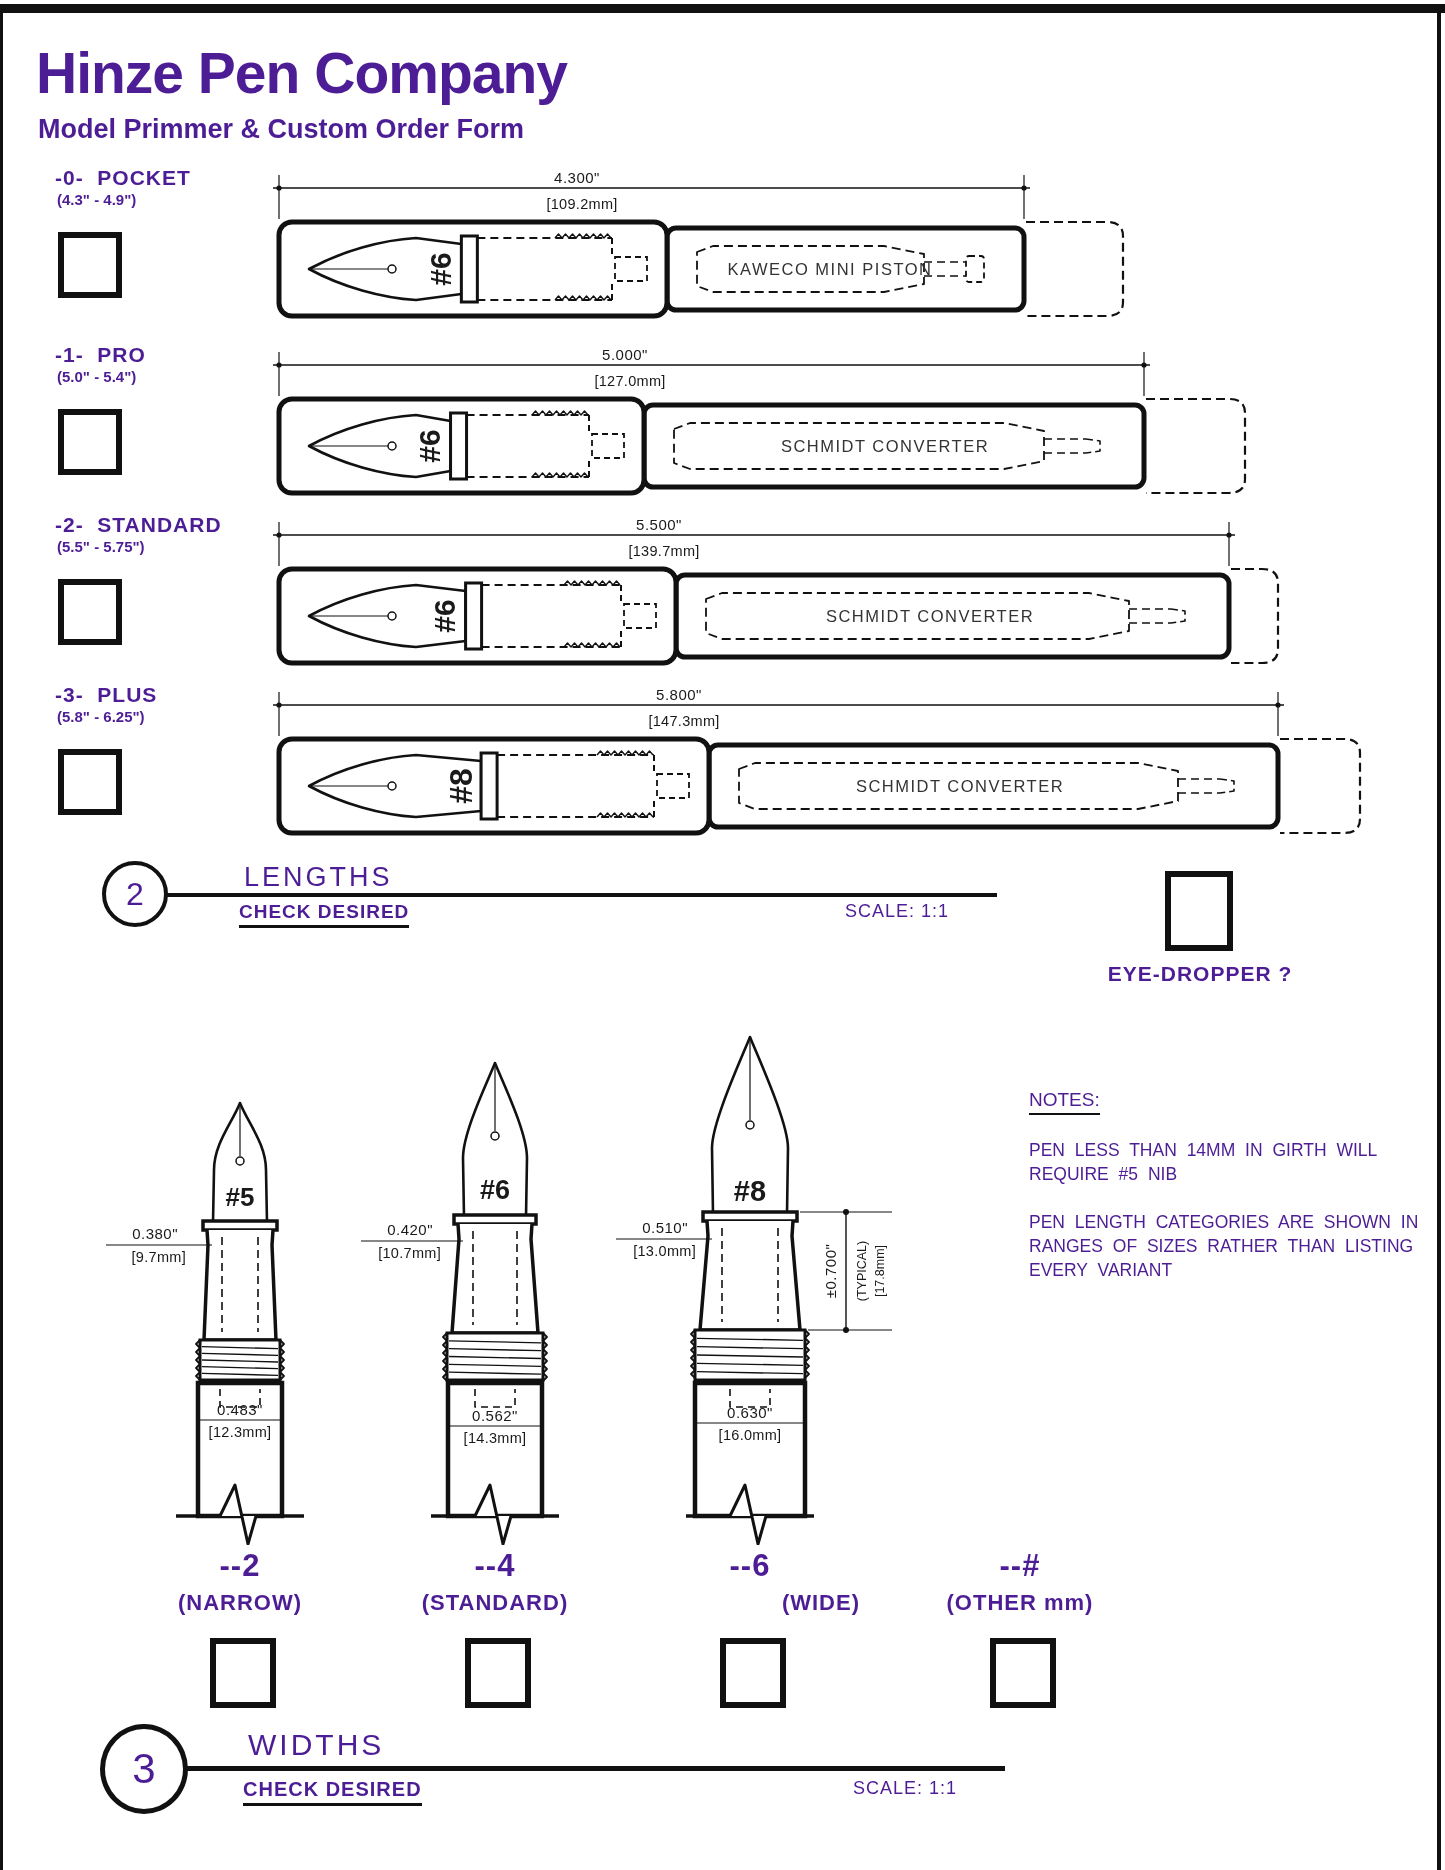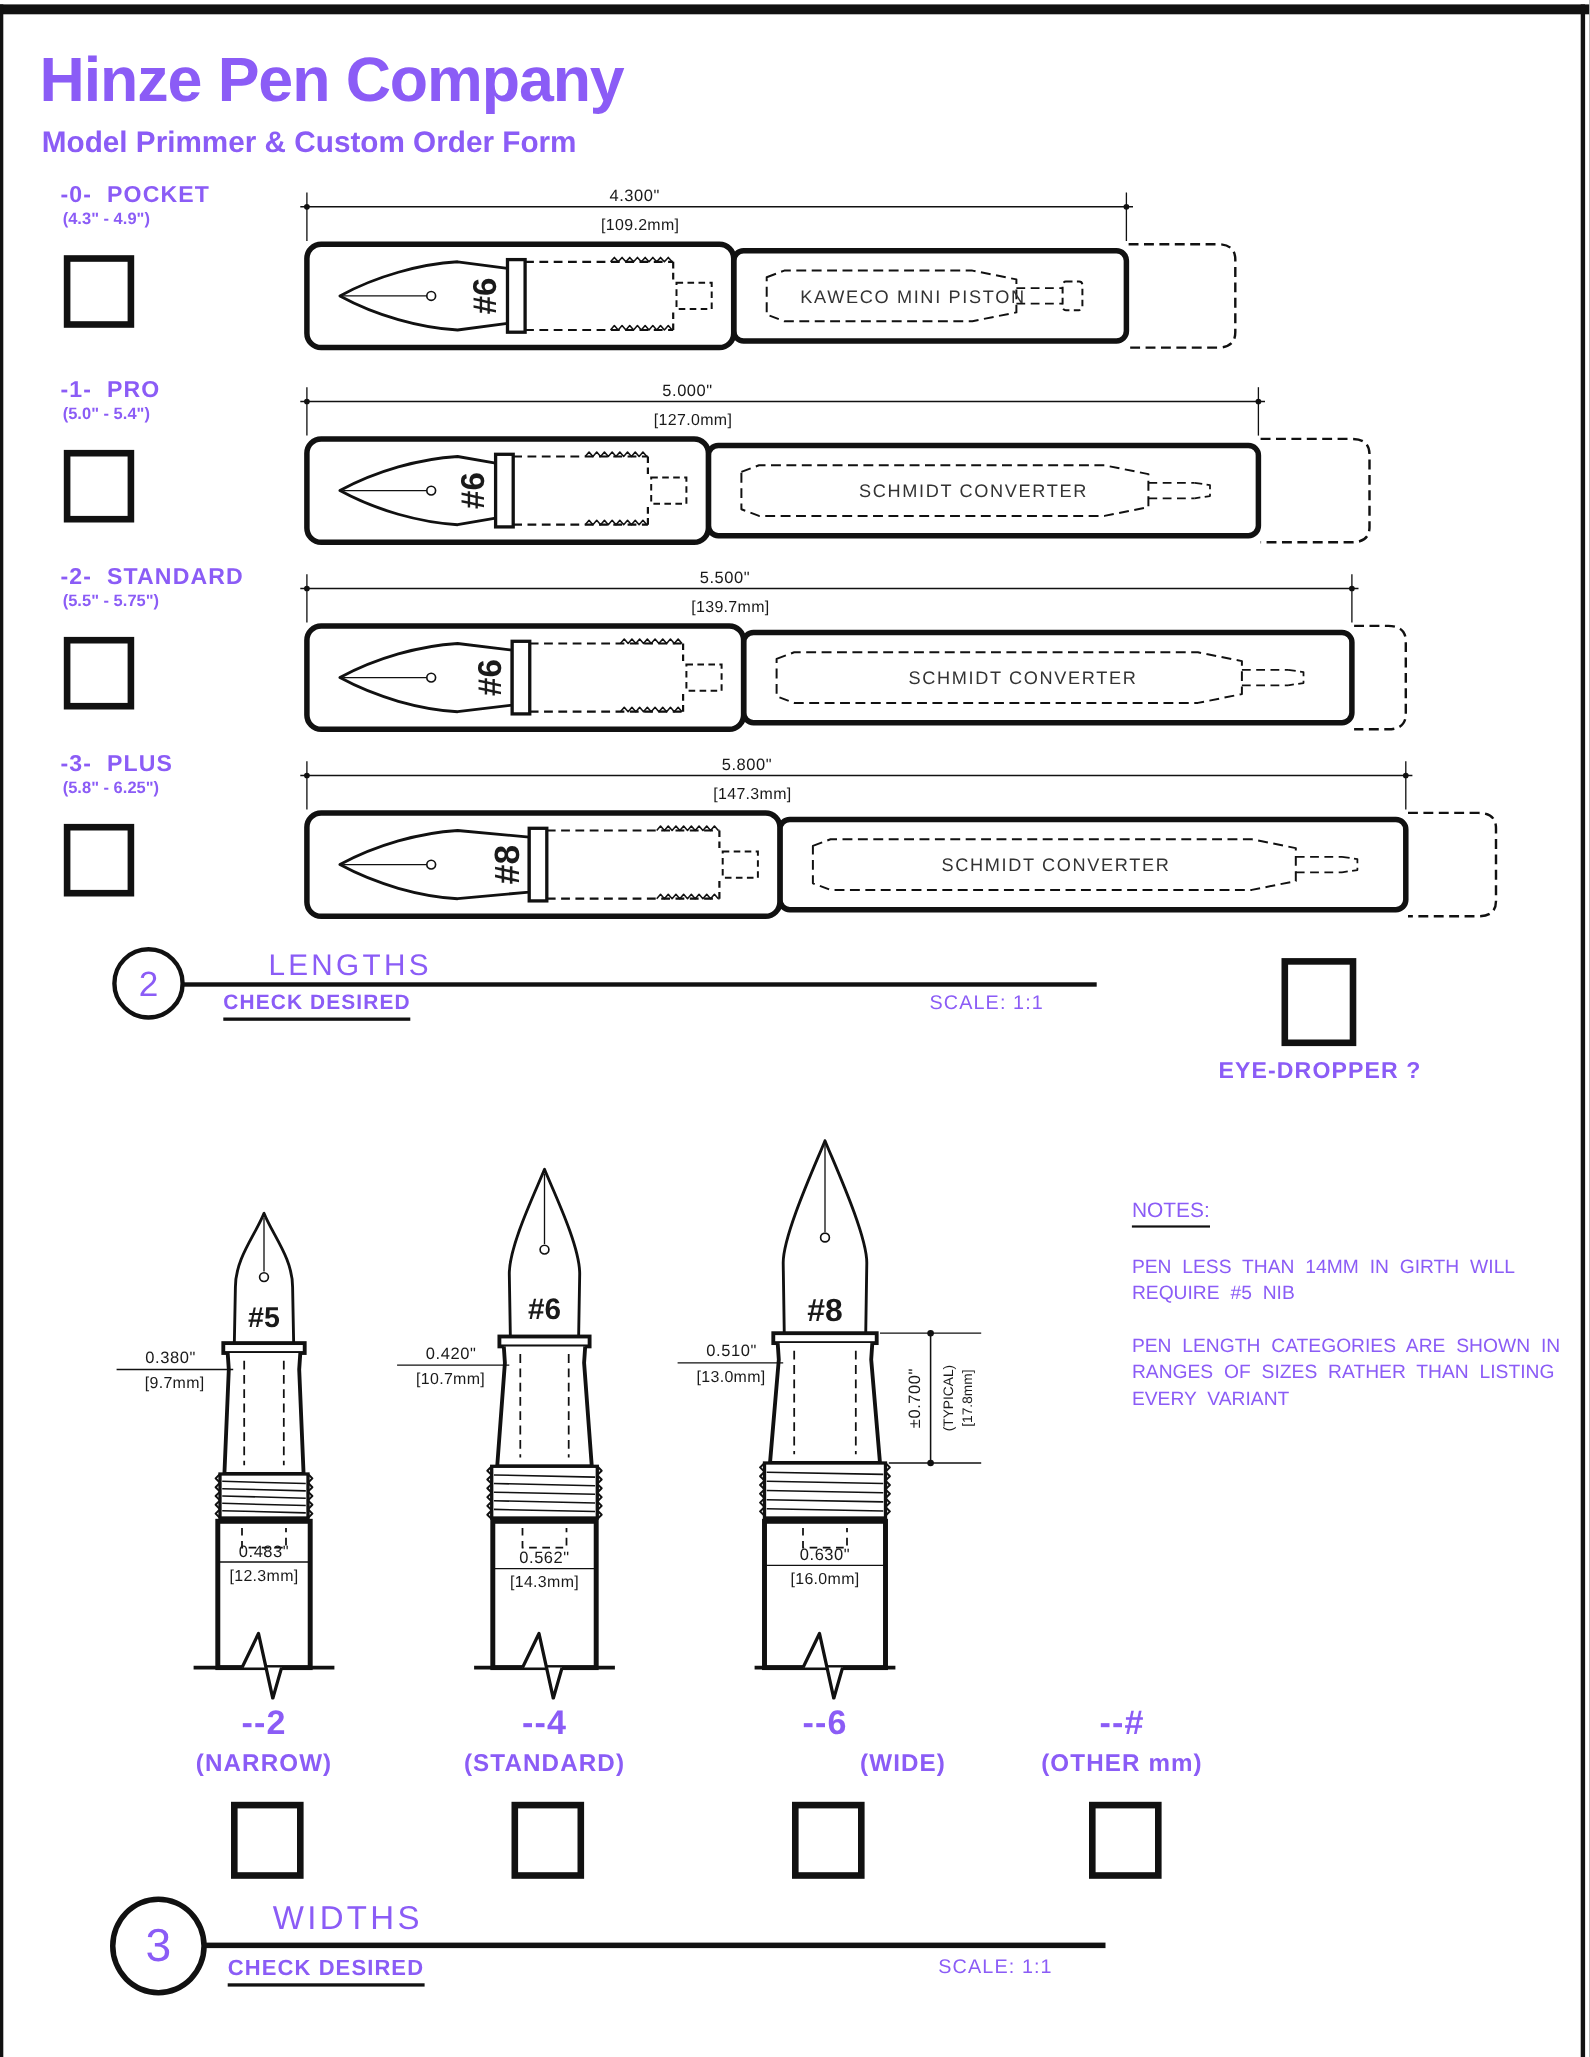--- a/index.html
+++ b/index.html
@@ -1,17 +1,17 @@
 <!DOCTYPE html>
 <html><head>
 <meta charset="utf-8">
 <style>
   html,body{margin:0;padding:0;background:#888;}
   #page{position:relative;width:1445px;height:1870px;background:#fff;
-        font-family:"Liberation Sans",sans-serif;color:#8b5cf6;overflow:hidden;}
+        font-family:"Liberation Sans",sans-serif;color:#4c1d95;overflow:hidden;}
   .abs{position:absolute;}
   
   #topbar{left:0;top:4px;width:1445px;height:9px;background:#111;}
   #leftline{left:0;top:4px;width:3px;height:1866px;background:#111;}
   #rightline{left:1437px;top:4px;width:4px;height:1866px;background:#111;}
   
   #title{left:36px;top:40px;font-size:57px;font-weight:800;letter-spacing:-1px;}
   #subtitle{left:38px;top:114px;font-size:27px;font-weight:700;}
   
   .lrow{left:0;width:230px;height:170px;}
@@ -23,21 +23,21 @@
   svg text{font-family:"Liberation Sans",sans-serif;fill:#1a1a1a;}
   .dimtext{font-size:15px;letter-spacing:.5px;}
   .mmtext{font-size:14.5px;letter-spacing:.3px;}
   .fillingtext{font-size:16.5px;letter-spacing:1.5px;fill:#333;}
   .nibnum{font-weight:700;}
   
   .marker-circle{border-radius:50%;background:#fff;border:4px solid #111;
         display:flex;align-items:center;justify-content:center;font-weight:400;}
   .sec-title{font-size:27px;letter-spacing:3px;font-weight:400;margin-left:41px;}
   .sec-rule{background:#111;}
-  .sec-check{font-size:19px;font-weight:700;letter-spacing:1px;border-bottom:3px solid #111;padding-bottom:2px;}
+  .sec-check{font-size:19px;font-weight:700;letter-spacing:1px;border-bottom:3px solid #111;padding-bottom:2px;margin-left:36px;}
   .sec-scale{font-size:18px;letter-spacing:1px;text-align:center;}
   
   #eyedropper-box{left:1165px;top:871px;width:56px;height:68px;}
   #eyedropper-label{left:1060px;top:962px;width:280px;text-align:center;font-size:21px;font-weight:700;letter-spacing:1px;}
   
   #notes{left:1029px;top:1088px;width:392px;font-size:17.5px;line-height:24px;word-spacing:5px;}
   #notes .ntitle{display:inline-block;font-size:19px;border-bottom:2px solid #111;padding-bottom:1px;margin-bottom:23px;word-spacing:0;}
   #notes p{margin:0 0 24px 0;text-align:left;}
   
   .wcol-code{font-size:31px;font-weight:700;letter-spacing:1px;text-align:center;width:220px;}

